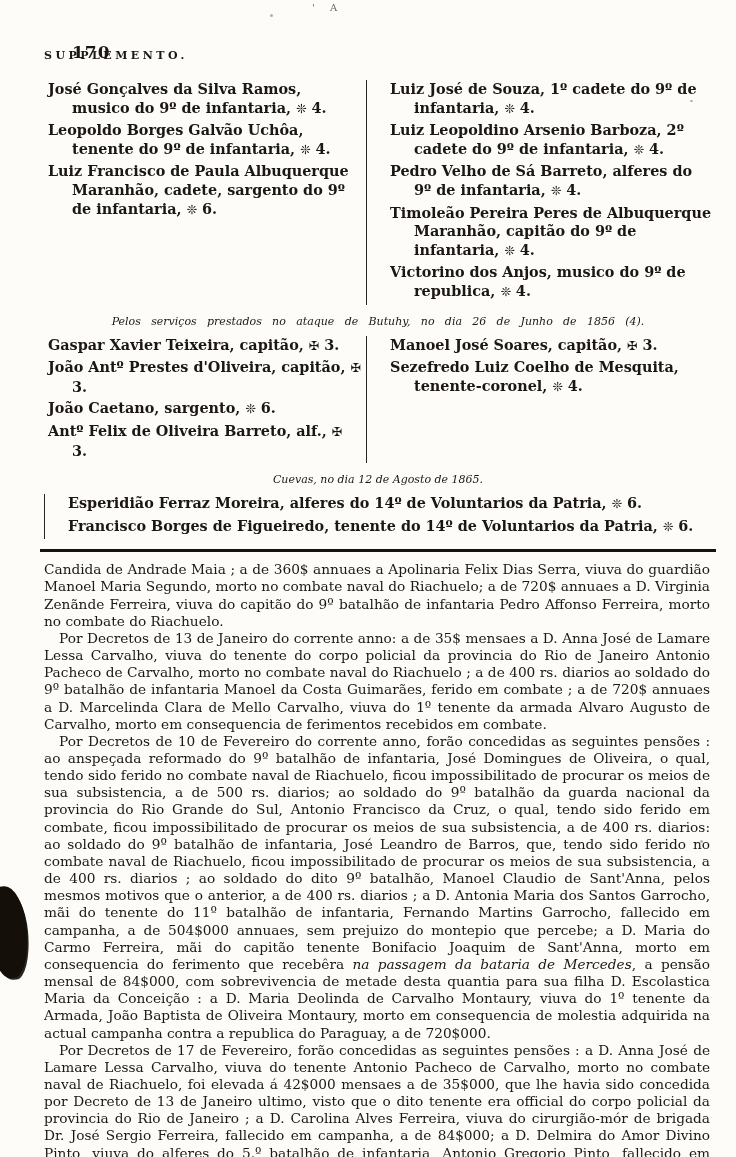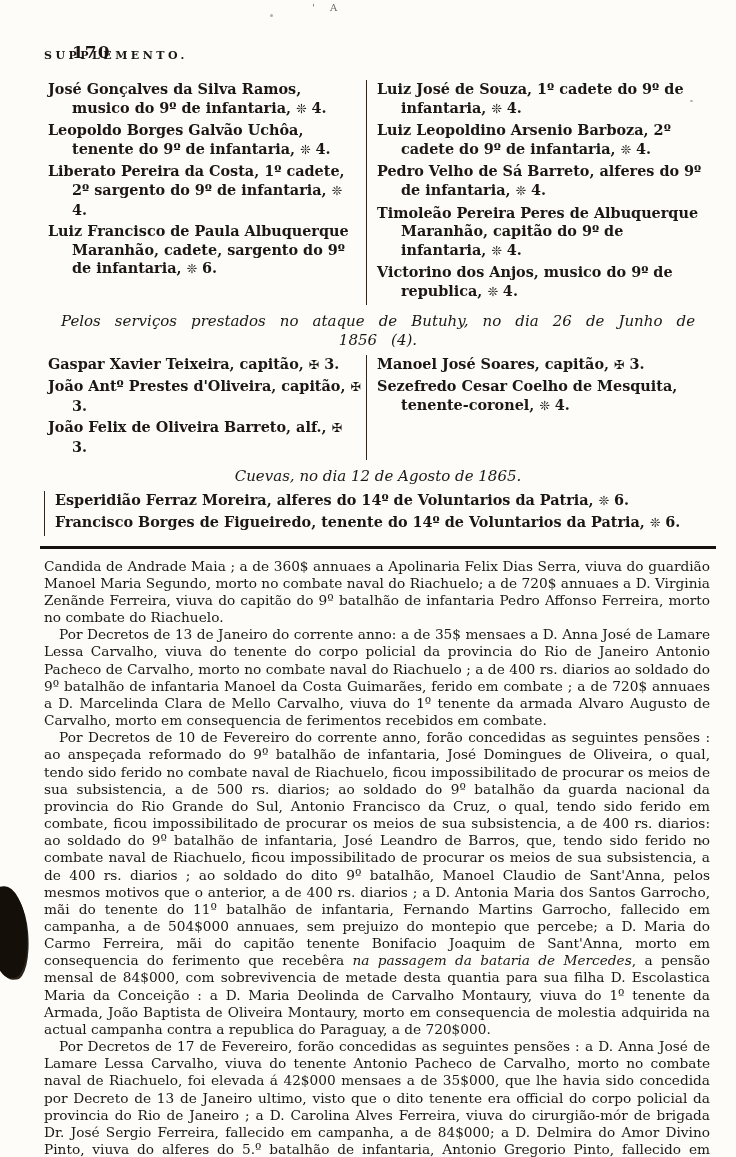--- a/index.html
+++ b/index.html
@@ -27,34 +27,34 @@
     font-weight:700;font-size:17px;letter-spacing:1px;margin-left:28px;
   }
   .title{
     position:absolute;left:0;right:0;top:9px;
     text-align:left;font-weight:700;font-size:11px;letter-spacing:3.5px;
   }
 
   .cols{display:flex;align-items:stretch;}
   .col{box-sizing:border-box;}
   .col-left{flex:0 0 322px;padding-right:5px;}
-  .col-right{flex:1;border-left:1.5px solid #2c261f;padding-left:6px;}
+  .col-right{flex:1;border-left:1.5px solid #2c261f;padding-left:19px;}
 
   .entry{
     margin:0 0 3px 4px;
     padding-left:24px;text-indent:-24px;
     font-weight:700;font-size:14.4px;line-height:18.6px;
   }
   .medal{
     font-family:"DejaVu Sans","Liberation Sans",sans-serif;
     font-weight:400;font-size:12.5px;
   }
   .enum{font-weight:700;}
 
-  .sec-header{font-style:italic;font-size:15px;margin:7px 0 5px 0;}
+  .sec-header{font-style:italic;font-size:11px;margin:7px 0 5px 0;}
   .sec-header .line{text-align:center;line-height:19px;}
   .sec-header .line.spread{word-spacing:.62em;}
 
   hr.rule{
     border:none;border-top:3px solid #17120d;
     margin:10px -4px 9px -4px;
   }
 
   .footnotes{
     font-size:13.7px;line-height:17.15px;
@@ -88,45 +88,45 @@
     <span class="pageno">170</span>
     <span class="title">SUPPLEMENTO.</span>
   </div>
 
   <main>
     <section class="roster">
         <div class="cols">
           <div class="col col-left">
             <p class="entry"><span class="etext">José Gonçalves da Silva Ramos, musico do 9º de infantaria, </span><span class="medal">❊</span><span class="enum"> 4.</span></p>
             <p class="entry"><span class="etext">Leopoldo Borges Galvão Uchôa, tenente do 9º de infantaria, </span><span class="medal">❊</span><span class="enum"> 4.</span></p>
-            <p class="entry"><span class="etext">Liberato Pereira da Costa, 1º cadete, 2º sargento do 9º de infantaria, </span><span class="medal">❊</span><span class="enum"> 4.</span></p>
             <p class="entry"><span class="etext">Luiz Francisco de Paula Albuquerque Maranhão, cadete, sargento do 9º de infantaria, </span><span class="medal">❊</span><span class="enum"> 6.</span></p>
           </div>
           <div class="col col-right">
             <p class="entry"><span class="etext">Luiz José de Souza, 1º cadete do 9º de infantaria, </span><span class="medal">❊</span><span class="enum"> 4.</span></p>
             <p class="entry"><span class="etext">Luiz Leopoldino Arsenio Barboza, 2º cadete do 9º de infantaria, </span><span class="medal">❊</span><span class="enum"> 4.</span></p>
             <p class="entry"><span class="etext">Pedro Velho de Sá Barreto, alferes do 9º de infantaria, </span><span class="medal">❊</span><span class="enum"> 4.</span></p>
             <p class="entry"><span class="etext">Timoleão Pereira Peres de Albuquerque Maranhão, capitão do 9º de infantaria, </span><span class="medal">❊</span><span class="enum"> 4.</span></p>
             <p class="entry"><span class="etext">Victorino dos Anjos, musico do 9º de republica, </span><span class="medal">❊</span><span class="enum"> 4.</span></p>
           </div>
         </div>
       </section>
     <section class="roster">
         <div class="sec-header">
           <div class="line spread">Pelos serviços prestados no ataque de Butuhy, no dia 26 de Junho de 1856 (4).</div>
         </div>
         <div class="cols">
           <div class="col col-left">
             <p class="entry"><span class="etext">Gaspar Xavier Teixeira, capitão, </span><span class="medal">✠</span><span class="enum"> 3.</span></p>
             <p class="entry"><span class="etext">João Antº Prestes d'Oliveira, capitão, </span><span class="medal">✠</span><span class="enum"> 3.</span></p>
-            <p class="entry"><span class="etext">João Felix de Oliveira Barreto, alf., </span><span class="medal">✠</span><span class="enum"> 3.</span></p>
+            <p class="entry"><span class="etext">João Caetano, sargento, </span><span class="medal">❊</span><span class="enum"> 6.</span></p>
+            <p class="entry"><span class="etext">Antº Felix de Oliveira Barreto, alf., </span><span class="medal">✠</span><span class="enum"> 3.</span></p>
           </div>
           <div class="col col-right">
             <p class="entry"><span class="etext">Manoel José Soares, capitão, </span><span class="medal">✠</span><span class="enum"> 3.</span></p>
-            <p class="entry"><span class="etext">Sezefredo Cesar Coelho de Mesquita, tenente-coronel, </span><span class="medal">❊</span><span class="enum"> 4.</span></p>
+            <p class="entry"><span class="etext">Sezefredo Luiz Coelho de Mesquita, tenente-coronel, </span><span class="medal">❊</span><span class="enum"> 4.</span></p>
           </div>
         </div>
       </section>
     <section class="roster">
         <div class="sec-header">
           <div class="line">Cuevas, no dia 12 de Agosto de 1865.</div>
         </div>
         <div class="cols">
           <div class="col col-right">
             <p class="entry"><span class="etext">Esperidião Ferraz Moreira, alferes do 14º de Voluntarios da Patria, </span><span class="medal">❊</span><span class="enum"> 6.</span></p>

